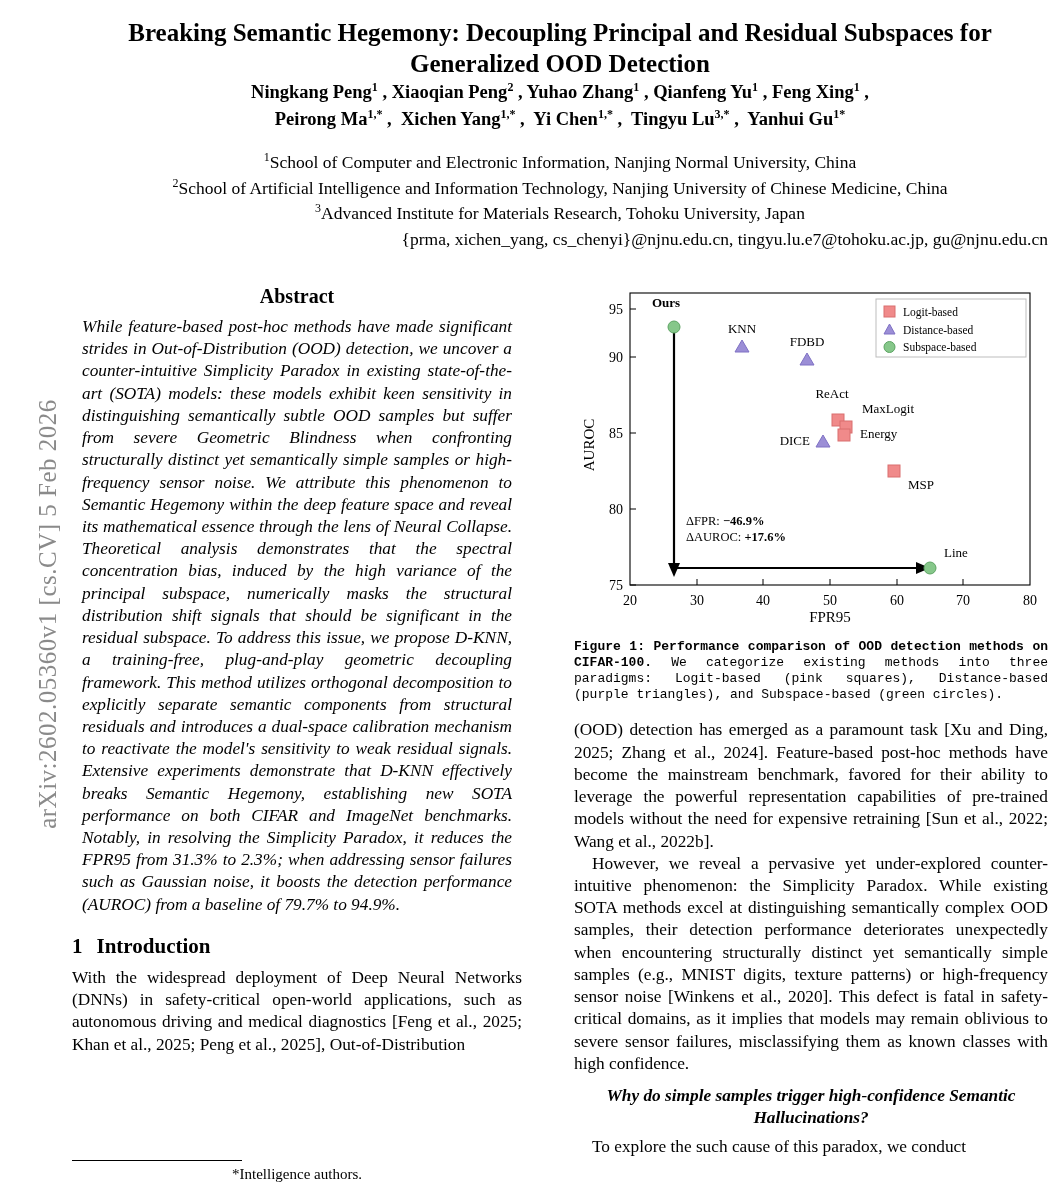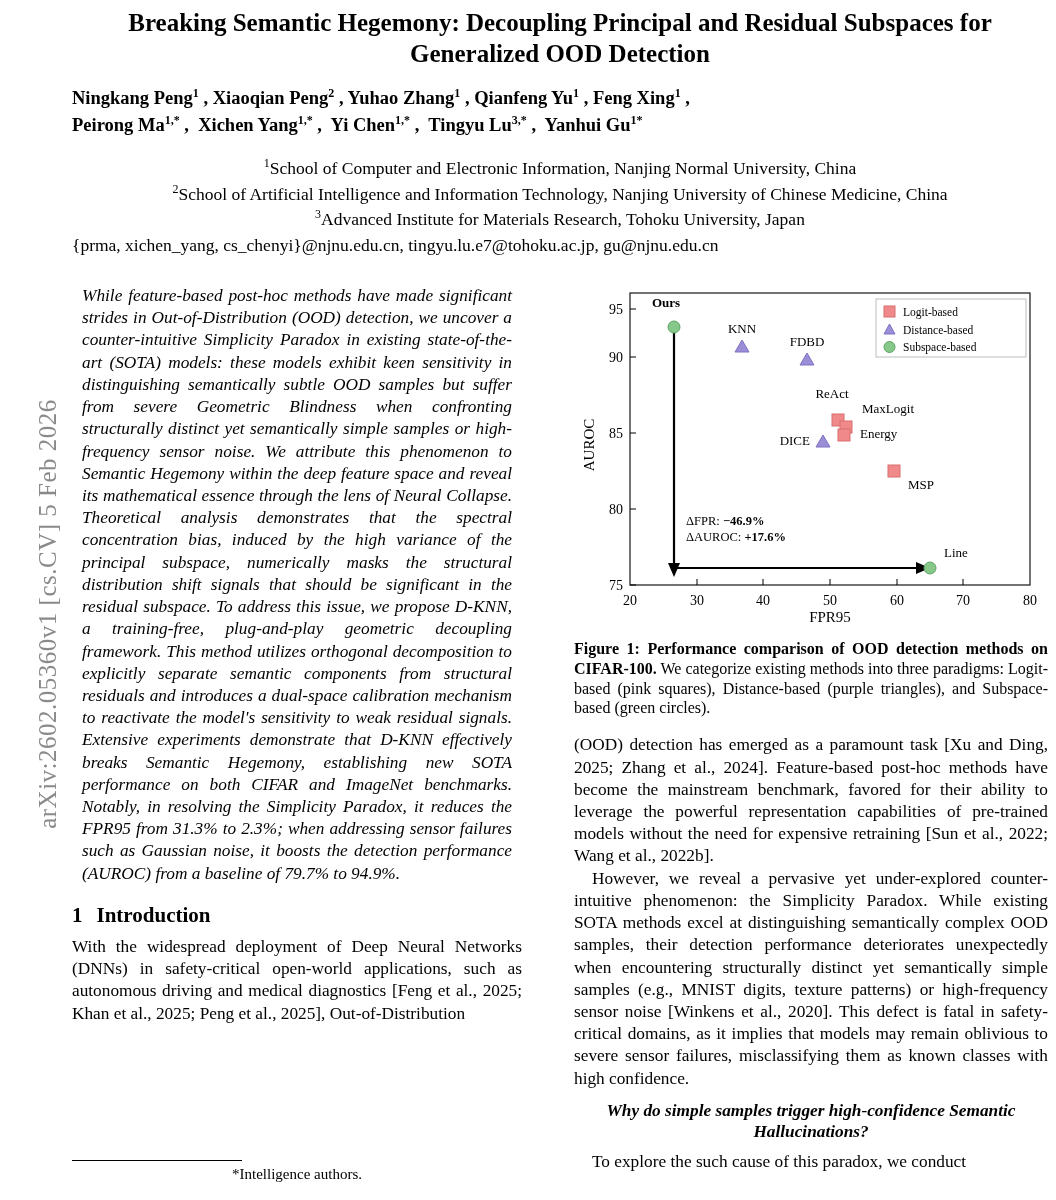--- a/index.html
+++ b/index.html
@@ -40,40 +40,39 @@
     position: absolute;
     left: 72px;
     top: 0;
     width: 976px;
   }
   .title {
     text-align: center;
     font-size: 25px;
     font-weight: bold;
     line-height: 1.22;
-    margin-top: 8px;
+    margin-top: 18px;
     padding: 0 14px;
   }
   .authors {
-    text-align: left;
+    text-align: center;
     font-size: 18.5px;
     font-weight: bold;
     line-height: 1.45;
-    margin-top: 16px;
   }
   .authors sup { font-weight: bold; font-size: 12px; }
   .affils {
     text-align: center;
     font-size: 17.5px;
     line-height: 1.42;
     margin-top: 16px;
   }
   .affils sup { font-size: 12px; }
   .emails {
-    text-align: left;
+    text-align: right;
     font-size: 17.5px;
     margin-top: 3px;
   }
   .columns {
     position: absolute;
     top: 285px;
     left: 72px;
     width: 976px;
     height: 915px;
   }
@@ -131,24 +130,25 @@
     width: 450px;
     font-size: 15px;
     text-align: center;
   }
   
   .figure {
     position: relative;
     width: 474px;
   }
   .fig-caption {
-    font-size: 16px;
+    font-size: 13px;
     line-height: 1.24;
     text-align: justify;
     margin-top: 10px;
+    font-family: Liberation Mono, monospace;
   }
   .fig-caption b { font-weight: bold; }
   svg text { font-family: "Liberation Serif", serif; }
 </style>
 </head>
 <body>
 
 <div class="page">
 
   <div class="arxiv-stamp">arXiv:2602.05360v1  [cs.CV]  5 Feb 2026</div>
@@ -170,20 +170,21 @@
       <div><sup>2</sup>School of Artificial Intelligence and Information Technology, Nanjing University of Chinese Medicine, China</div>
       <div><sup>3</sup>Advanced Institute for Materials Research, Tohoku University, Japan</div>
     </div>
 
     <div class="emails">{prma, xichen_yang, cs_chenyi}@njnu.edu.cn, tingyu.lu.e7@tohoku.ac.jp, gu@njnu.edu.cn</div>
   </div>
 
   <div class="columns">
 
     <div class="col-left">
+      <div class="section-head">Abstract</div>
       <p class="abstract-text">While feature-based post-hoc methods have made significant strides in Out-of-Distribution (OOD) detection, we uncover a counter-intuitive Simplicity Paradox in existing state-of-the-art (SOTA) models: these models exhibit keen sensitivity in distinguishing semantically subtle OOD samples but suffer from severe Geometric Blindness when confronting structurally distinct yet semantically simple samples or high-frequency sensor noise. We attribute this phenomenon to Semantic Hegemony within the deep feature space and reveal its mathematical essence through the lens of Neural Collapse. Theoretical analysis demonstrates that the spectral concentration bias, induced by the high variance of the principal subspace, numerically masks the structural distribution shift signals that should be significant in the residual subspace. To address this issue, we propose D-KNN, a training-free, plug-and-play geometric decoupling framework. This method utilizes orthogonal decomposition to explicitly separate semantic components from structural residuals and introduces a dual-space calibration mechanism to reactivate the model's sensitivity to weak residual signals. Extensive experiments demonstrate that D-KNN effectively breaks Semantic Hegemony, establishing new SOTA performance on both CIFAR and ImageNet benchmarks. Notably, in resolving the Simplicity Paradox, it reduces the FPR95 from 31.3% to 2.3%; when addressing sensor failures such as Gaussian noise, it boosts the detection performance (AUROC) from a baseline of 79.7% to 94.9%.</p>
 
       <div class="sec-num-head">
         <span class="num">1</span><span>Introduction</span>
       </div>
       <p class="body">With the widespread deployment of Deep Neural Networks (DNNs) in safety-critical open-world applications, such as autonomous driving and medical diagnostics [Feng et al., 2025; Khan et al., 2025; Peng et al., 2025], Out-of-Distribution</p>
     </div>
 
     <div class="col-right">
 

